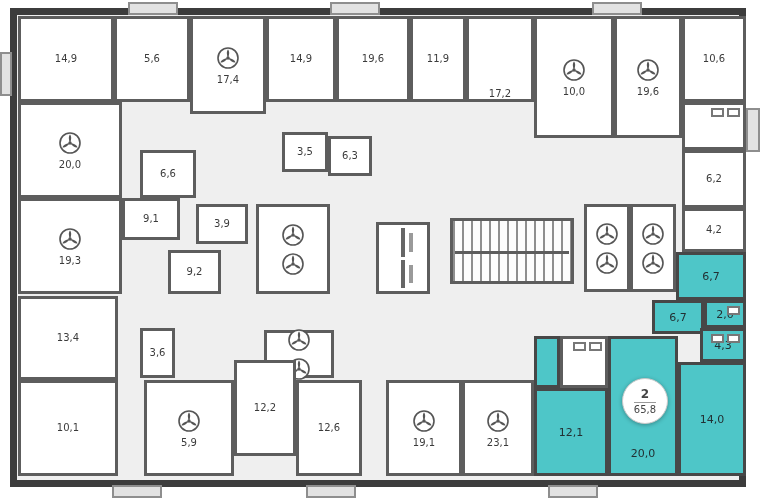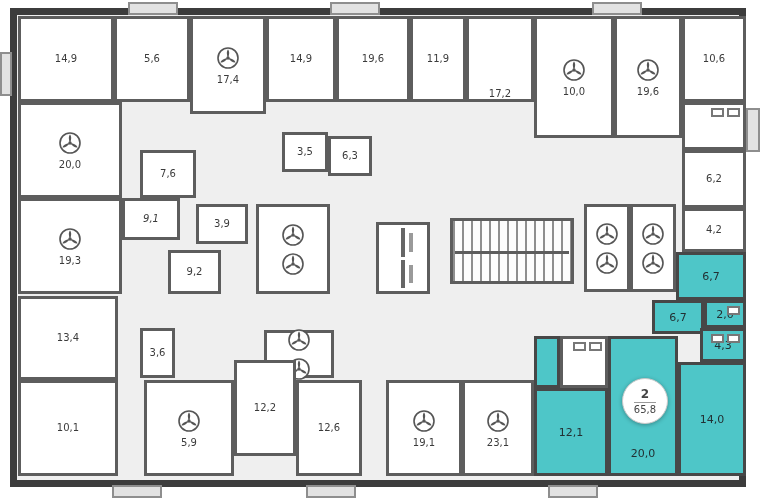--- a/index.html
+++ b/index.html
@@ -149,21 +149,21 @@
             <path d="M12 12 C10.4 8.5 10.4 5 12 3.2 C13.6 5 13.6 8.5 12 12Z"></path>
             <path transform="rotate(120 12 12)" d="M12 12 C10.4 8.5 10.4 5 12 3.2 C13.6 5 13.6 8.5 12 12Z"></path>
             <path transform="rotate(240 12 12)" d="M12 12 C10.4 8.5 10.4 5 12 3.2 C13.6 5 13.6 8.5 12 12Z"></path>
           </g>
           <circle cx="12" cy="12" r="1.7" fill="#555"></circle>
         </svg>
       </span>
       <span class="lbl">20,0</span>
     </div>
     <div class="room" style="left: 140px; top: 150px; width: 56px; height: 48px;">
-      <span class="lbl">7,6</span>
+      <span class="lbl">6,6</span>
     </div>
     <div class="room" style="left: 282px; top: 132px; width: 46px; height: 40px;">
       <span class="lbl">3,5</span>
     </div>
     <div class="room" style="left: 328px; top: 136px; width: 44px; height: 40px;">
       <span class="lbl">6,3</span>
     </div>
     <div class="room" style="left: 18px; top: 198px; width: 104px; height: 96px;">
       <span class="icw">
         <svg viewBox="0 0 24 24">
@@ -171,21 +171,21 @@
           <g fill="#555">
             <path d="M12 12 C10.4 8.5 10.4 5 12 3.2 C13.6 5 13.6 8.5 12 12Z"></path>
             <path transform="rotate(120 12 12)" d="M12 12 C10.4 8.5 10.4 5 12 3.2 C13.6 5 13.6 8.5 12 12Z"></path>
             <path transform="rotate(240 12 12)" d="M12 12 C10.4 8.5 10.4 5 12 3.2 C13.6 5 13.6 8.5 12 12Z"></path>
           </g>
           <circle cx="12" cy="12" r="1.7" fill="#555"></circle>
         </svg>
       </span>
       <span class="lbl">19,3</span>
     </div>
-    <div class="room" style="left: 122px; top: 198px; width: 58px; height: 42px; font-style: italic;">
+    <div class="room" style="left: 122px; top: 198px; width: 58px; height: 42px;">
       <span class="lbl">9,1</span>
     </div>
     <div class="room" style="left: 196px; top: 204px; width: 52px; height: 40px;">
       <span class="lbl">3,9</span>
     </div>
     <div class="room" style="left: 168px; top: 250px; width: 53px; height: 44px;">
       <span class="lbl">9,2</span>
     </div>
     <div class="room" style="left: 256px; top: 204px; width: 74px; height: 90px;">
       <span class="icw">

